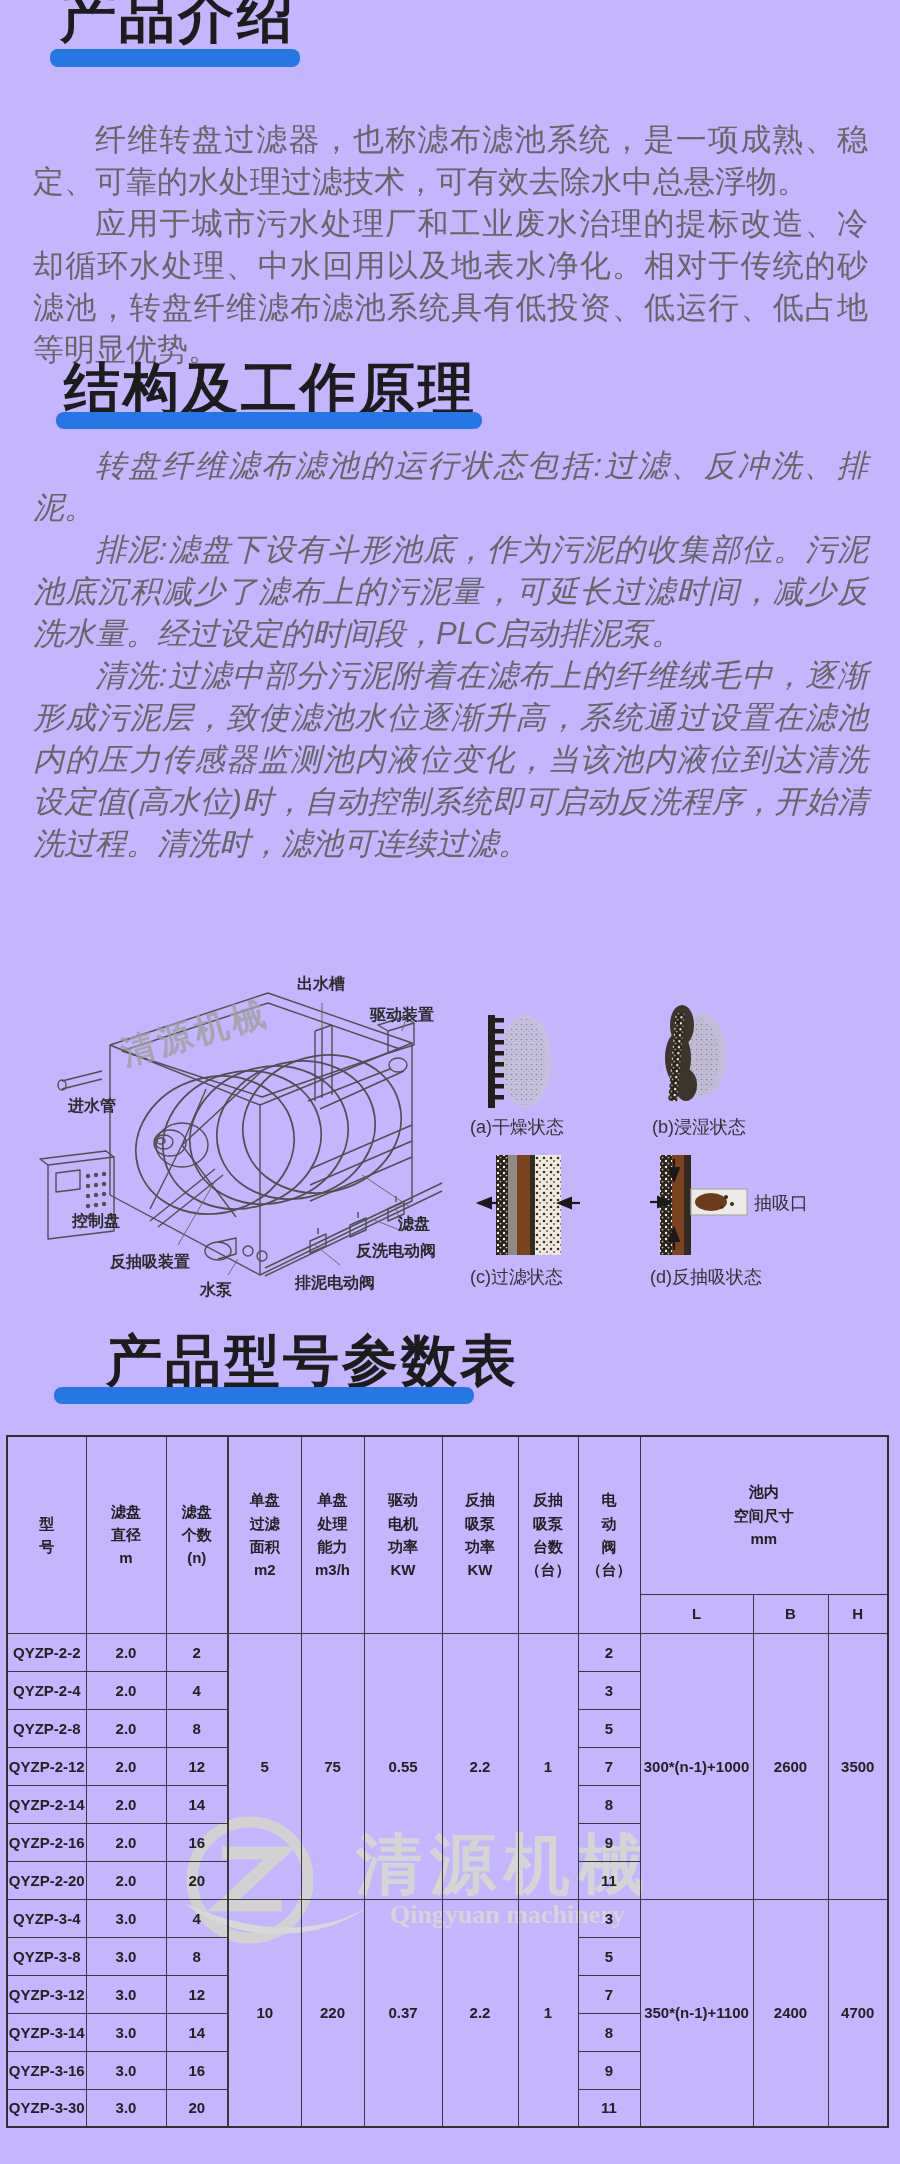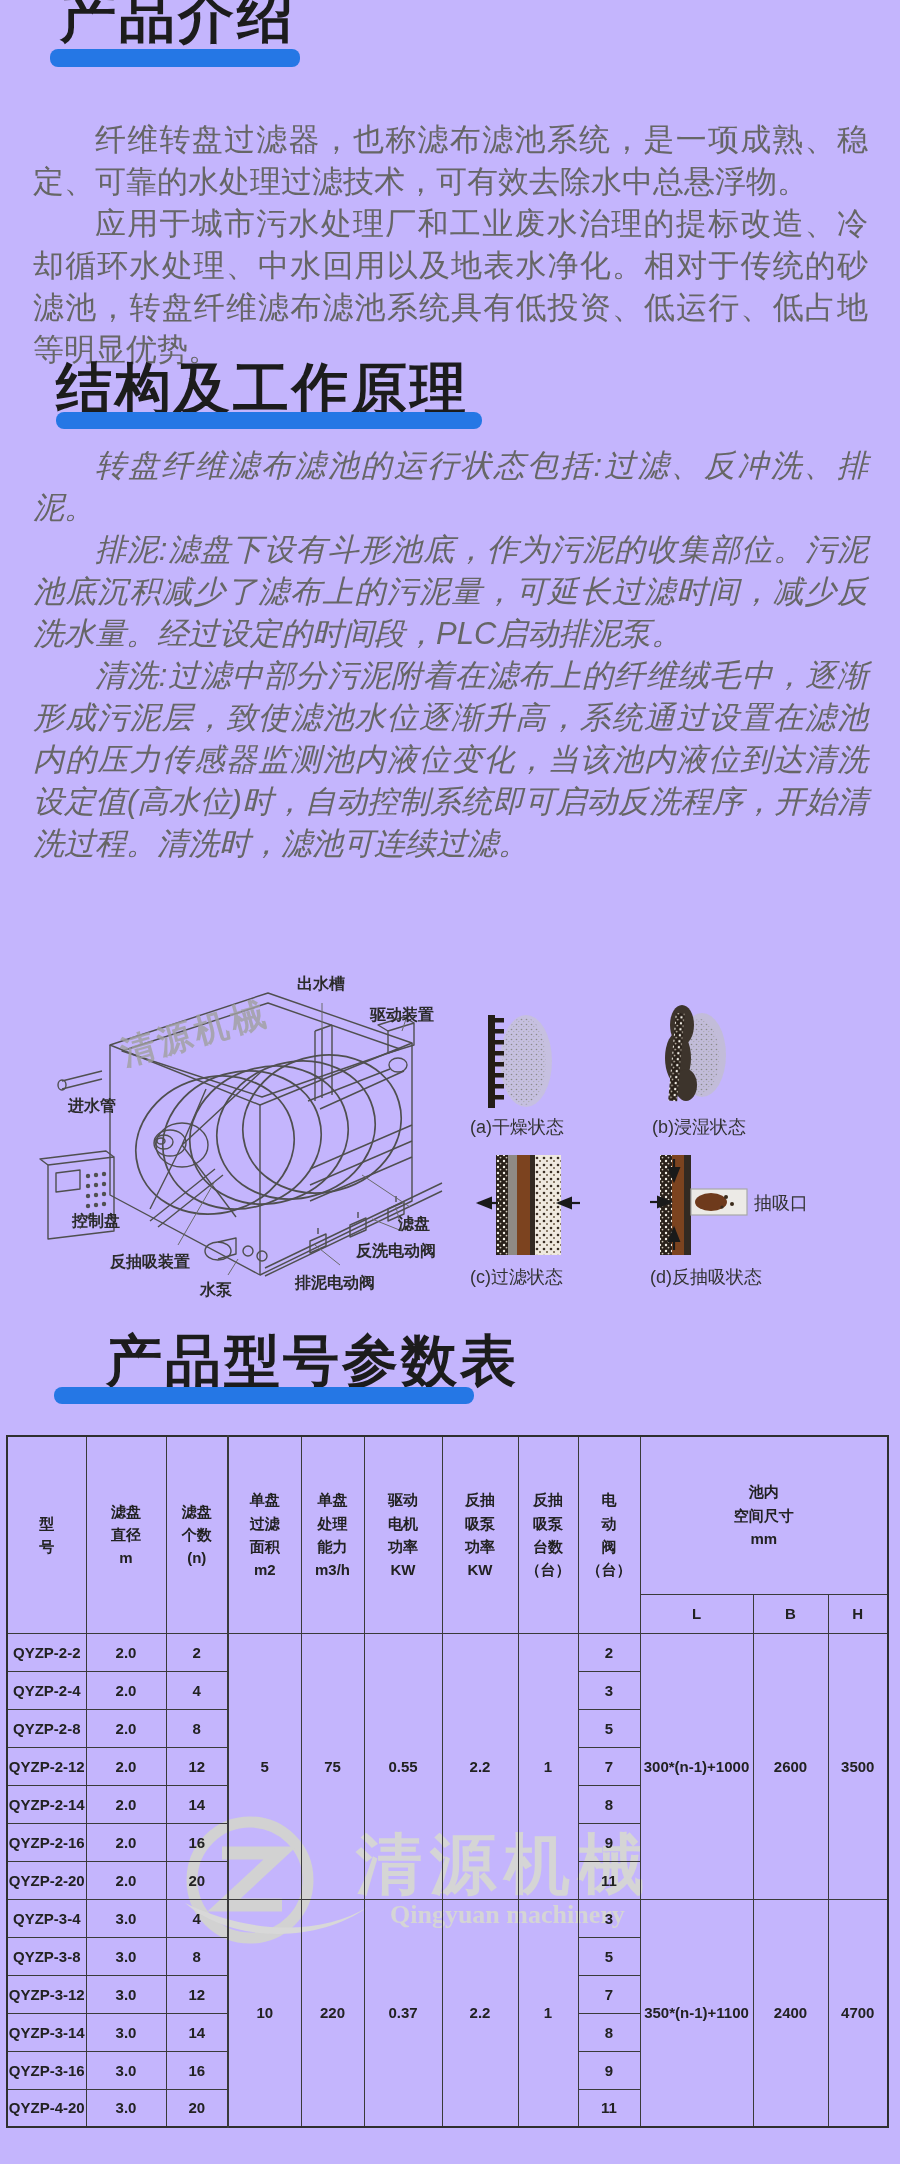--- a/index.html
+++ b/index.html
@@ -31,21 +31,21 @@
 <div id="page">
 
   <div class="sec-title" style="left:60px;top:-14px;">产品介绍</div>
   <div class="blue-bar" style="left:50px;top:49px;width:250px;height:18px;"></div>
 
   <div class="body-text" style="top:95px;margin-top:24px;">
     <p>纤维转盘过滤器，也称滤布滤池系统，是一项成熟、稳定、可靠的水处理过滤技术，可有效去除水中总悬浮物。</p>
     <p>应用于城市污水处理厂和工业废水治理的提标改造、冷却循环水处理、中水回用以及地表水净化。相对于传统的砂滤池，转盘纤维滤布滤池系统具有低投资、低运行、低占地等明显优势。</p>
   </div>
 
-  <div class="sec-title" style="left:56px;top:358px;">结构及工作原理</div>
+  <div class="sec-title" style="left:64px;top:358px;">结构及工作原理</div>
   <div class="blue-bar" style="left:56px;top:412px;width:426px;height:17px;"></div>
 
   <div class="body-text" style="top:445px;font-style:italic;">
     <p>转盘纤维滤布滤池的运行状态包括:过滤、反冲洗、排泥。</p>
     <p>排泥:滤盘下设有斗形池底，作为污泥的收集部位。污泥池底沉积减少了滤布上的污泥量，可延长过滤时间，减少反洗水量。经过设定的时间段，PLC启动排泥泵。</p>
     <p>清洗:过滤中部分污泥附着在滤布上的纤维绒毛中，逐渐形成污泥层，致使滤池水位逐渐升高，系统通过设置在滤池内的压力传感器监测池内液位变化，当该池内液位到达清洗设定值(高水位)时，自动控制系统即可启动反洗程序，开始清洗过程。清洗时，滤池可连续过滤。</p>
   </div>
 
   <svg class="diagram-svg" width="890" height="332" viewBox="0 0 890 332">
     <defs>
@@ -370,21 +370,21 @@
         <td class="col3r">14</td>
         <td>8</td>
       </tr>
       <tr>
         <td>QYZP-3-16</td>
         <td>3.0</td>
         <td class="col3r">16</td>
         <td>9</td>
       </tr>
       <tr>
-        <td>QYZP-4-20</td>
+        <td>QYZP-3-30</td>
         <td>3.0</td>
         <td class="col3r">20</td>
         <td>11</td>
       </tr>
     </tbody>
   </table>
 
 </div>
 
 </body></html>

